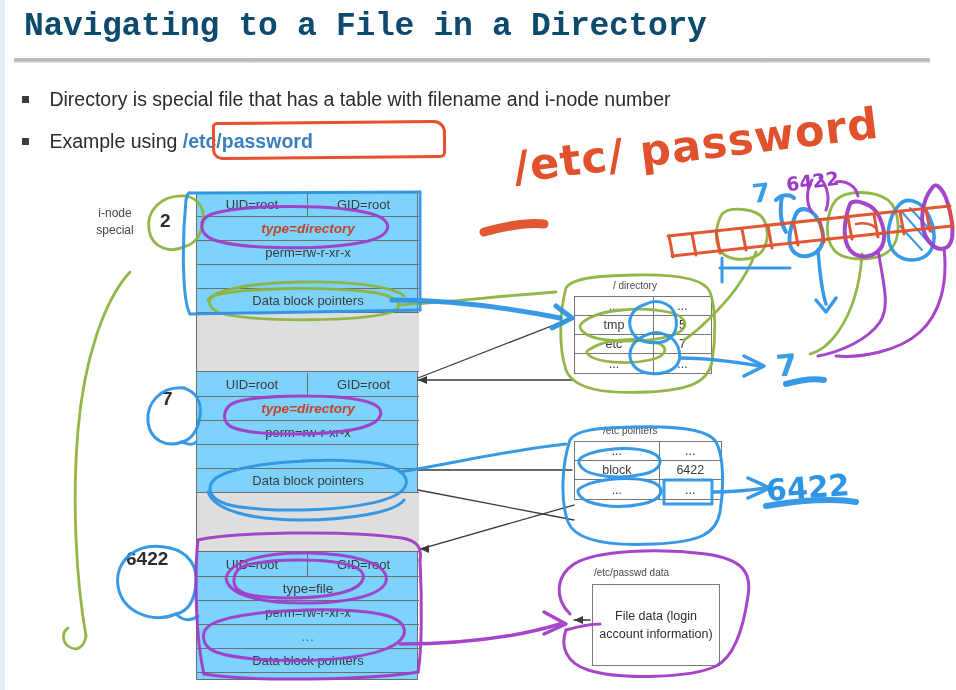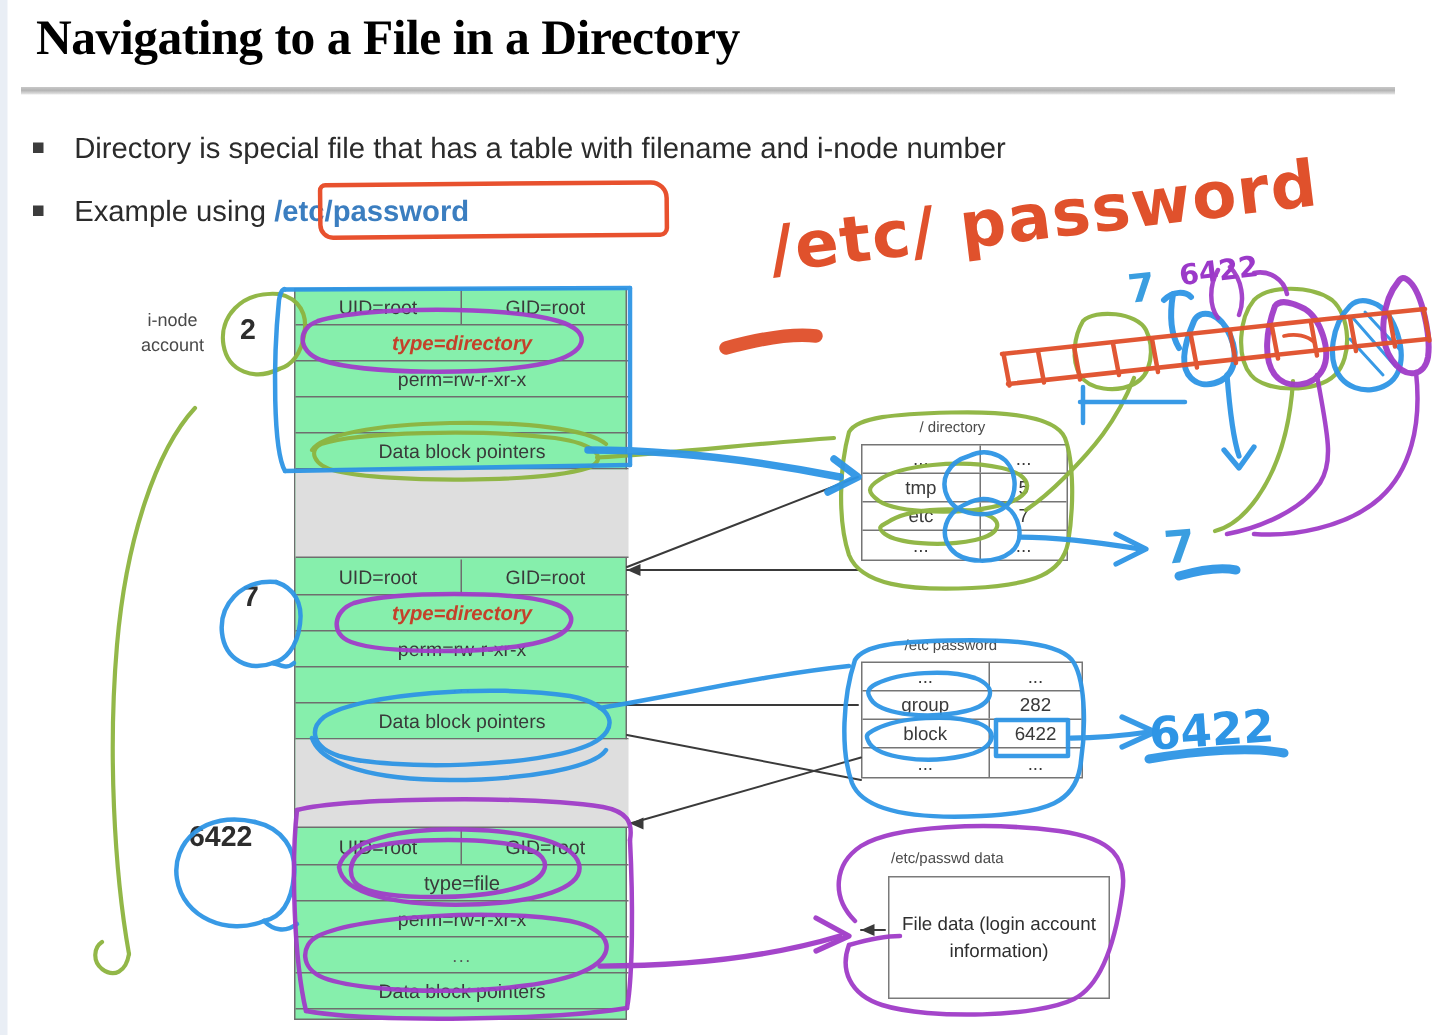--- a/index.html
+++ b/index.html
@@ -18,22 +18,22 @@
   
   .edge-bar {
     position:absolute; left:0; top:0; width:5px; height:690px;
     background:#e9eef5;
   }
 
   
   #title {
     position:absolute; left:24px; top:8px; width:880px;
     font-size:33px; font-weight:bold; letter-spacing:-0.3px;
-    color:#000000;
-    font-family:Liberation Serif, serif;
+    color:#0c4a6e;
+    font-family:Liberation Mono, monospace;
     white-space:nowrap;
   }
   #title-rule {
     position:absolute; left:14px; top:58px; width:916px; height:5px;
     background:linear-gradient(to bottom,#c8c8c8 0%,#b4b4b4 45%,#e8e8e8 100%);
   }
 
   
   .bullet-row {
     position:absolute; left:22px;
@@ -53,21 +53,21 @@
     position:absolute; left:212px; top:121px; width:234px; height:38px;
     border:3px solid #e8512e;
     border-radius:5px 12px 6px 10px;
     transform:rotate(-0.5deg);
   }
 
   
   #inode-table {
     position:absolute; left:196px; top:192px; width:222px; height:488px;
     border:1.5px solid #6e6e6e;
-    background:#86efac;
+    background:#7dd3fc;
   }
   .inode-block { position:absolute; left:0; width:222px; }
   .irow {
     position:relative; height:24px; width:100%;
     border-bottom:1.5px solid #6e6e6e;
     display:flex; align-items:center; justify-content:center;
     font-size:13px; color:#3a3a3a;
     font-family:"Liberation Sans", sans-serif;
   }
   .irow.last { border-bottom:1.5px solid #6e6e6e; }
@@ -99,21 +99,21 @@
   }
   .dirtable .dcell.name { width:58%; border-right:1.5px solid #757575; }
   .dirtable .dcell.num  { width:42%; }
   .dircap {
     position:absolute; font-size:10px; color:#4a4a4a; white-space:nowrap;
     font-family:"Liberation Sans", sans-serif;
   }
 
   
   #filebox {
-    position:absolute; left:592px; top:584px; width:148px; height:82px;
+    position:absolute; left:592px; top:584px; width:128px; height:82px;
     border:1.5px solid #7a7a7a; background:#fff;
     display:flex; align-items:center; justify-content:center; text-align:center;
     font-size:12.5px; color:#2f2f2f; line-height:1.45;
     padding:0 6px;
     font-family:"Liberation Sans", sans-serif;
   }
 
   
   .slabel {
     position:absolute; font-size:12px; color:#4a4a4a; text-align:center;
@@ -222,21 +222,21 @@
         <span class="dots">...</span>
       </div>
       <div class="irow last">
         <span>Data block pointers</span>
       </div>
     </div>
   </div>
 
   <div class="slabel" style="left:76px; top:205px; width:78px;">
     <div>i-node</div>
-    <div>account</div>
+    <div>special</div>
   </div>
   <div class="inode-num" style="left:160px; top:210px;">2</div>
   <div class="inode-num" style="left:162px; top:388px;">7</div>
   <div class="inode-num" style="left:126px; top:548px;">6422</div>
 
   <div class="dircap" style="left:613px; top:280px;">/ directory</div>
   <div class="dirtable" style="left:574px; top:296px; width:138px;">
     <div class="drow">
       <div class="dcell name">...</div>
       <div class="dcell num">...</div>
@@ -248,29 +248,25 @@
     <div class="drow">
       <div class="dcell name">etc</div>
       <div class="dcell num">7</div>
     </div>
     <div class="drow">
       <div class="dcell name">...</div>
       <div class="dcell num">...</div>
     </div>
   </div>
 
-  <div class="dircap" style="left:603px; top:425px;">/etc password</div>
+  <div class="dircap" style="left:603px; top:425px;">/etc pointers</div>
   <div class="dirtable" style="left:574px; top:441px; width:148px;">
     <div class="drow">
       <div class="dcell name">...</div>
       <div class="dcell num">...</div>
-    </div>
-    <div class="drow">
-      <div class="dcell name">group</div>
-      <div class="dcell num">282</div>
     </div>
     <div class="drow">
       <div class="dcell name">block</div>
       <div class="dcell num">6422</div>
     </div>
     <div class="drow">
       <div class="dcell name">...</div>
       <div class="dcell num">...</div>
     </div>
   </div>

